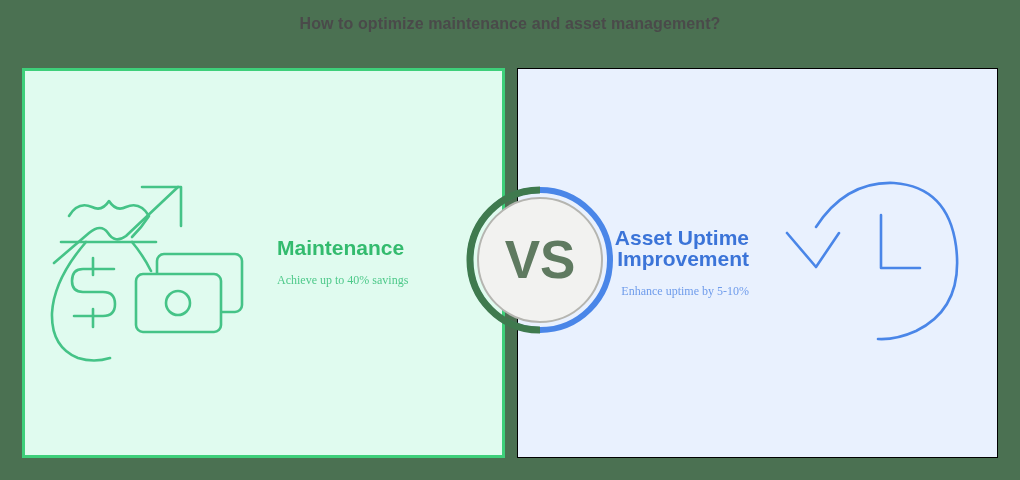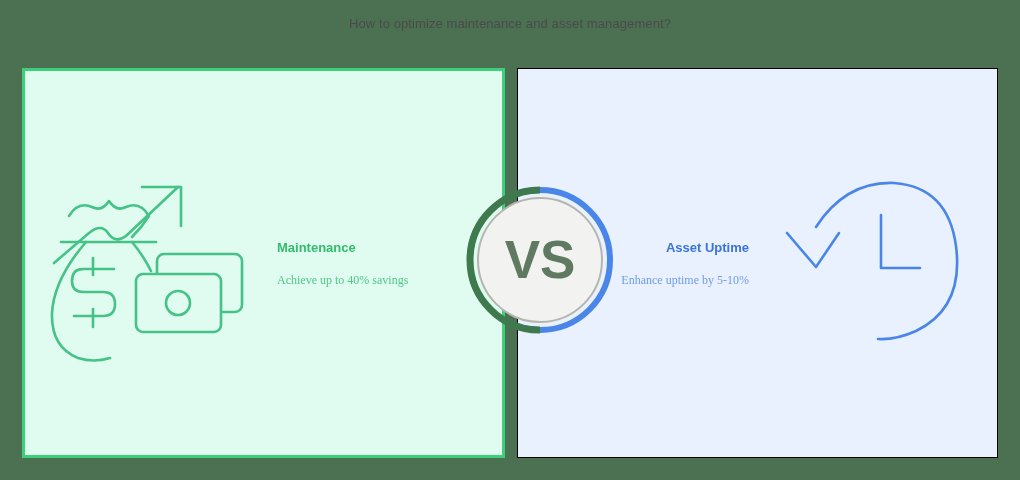--- a/index.html
+++ b/index.html
@@ -15,22 +15,22 @@
     position: relative;
   }
 
   
   #page-title {
     position: absolute;
     top: 13px;
     left: 0;
     width: 1020px;
     text-align: center;
-    font-size: 13px;
-    font-weight: 400;
+    font-size: 16px;
+    font-weight: 700;
     color: #4a4a4a;
     letter-spacing: 0.1px;
     line-height: 22px;
   }
 
   
   .panel {
     position: absolute;
     top: 68px;
     height: 390px;
@@ -72,21 +72,21 @@
   .text-box {
     flex: 1 1 auto;
     display: flex;
     flex-direction: column;
     justify-content: center;
   }
   #text-left  { text-align: left;  padding-left: 10px; padding-right: 22px; }
   #text-right { text-align: right; padding-right: 10px; padding-left: 22px; }
 
   .panel-heading {
-    font-size: 13px;
+    font-size: 21px;
     font-weight: bold;
     line-height: 21px;
     margin: 0 0 14px 0;
   }
   .panel-sub {
     font-size: 12px;
     font-weight: 400;
     line-height: 17px;
     margin: 0;
     font-family: Liberation Serif, serif;
@@ -167,20 +167,21 @@
 
   </div>
 </div>
 
 <div id="panel-right" class="panel">
   <div class="panel-inner">
 
     <div class="text-box" id="text-right">
       <div class="panel-heading" id="heading-right">
         <span>Asset Uptime</span><br>
+        <span>Improvement</span>
       </div>
       <div class="panel-sub" id="sub-right">Enhance uptime by 5-10%</div>
     </div>
 
     <div class="icon-box" id="icon-right">
       <svg width="195" height="185" viewBox="0 0 195 185" fill="none" stroke="#4a86e8" stroke-width="2.6" stroke-linecap="round" stroke-linejoin="round">
 
         <path d="M40 56 Q70 10 118 12 Q172 16 180 75 Q188 137 140 160
                  Q120 169 102 168"></path>
 

